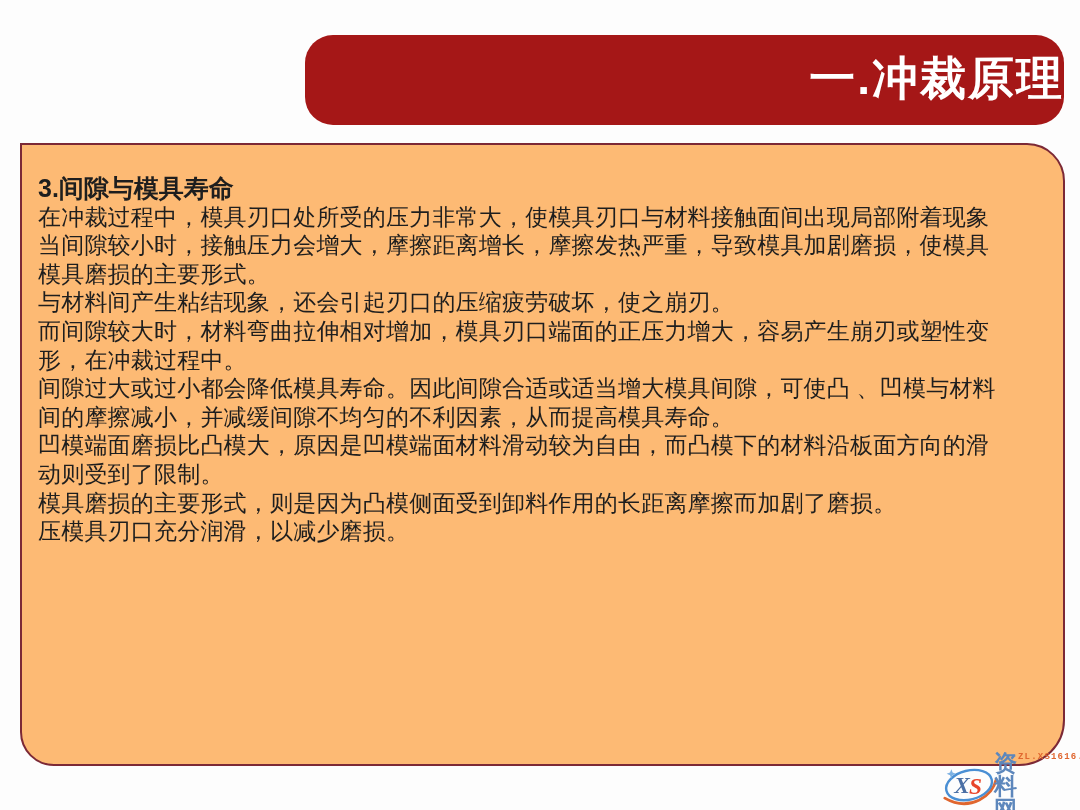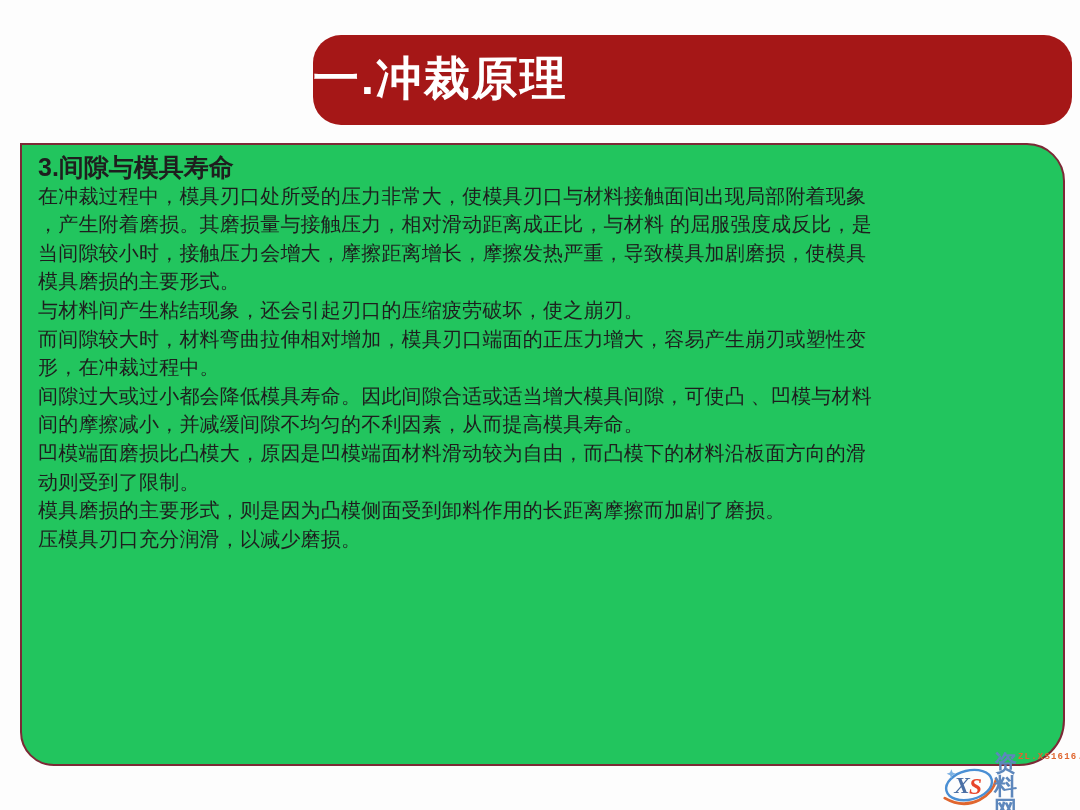--- a/index.html
+++ b/index.html
@@ -18,55 +18,55 @@
     overflow: hidden;
   }
   .slide {
     position: absolute;
     left: 0; top: 0;
     width: 1080px; height: 810px;
     background: var(--page-bg);
   }
   .banner {
     position: absolute;
-    left: 313px; top: 35px;
+    left: 305px; top: 35px;
     width: 759px; height: 90px;
     background: var(--banner-bg);
     border-radius: 28px;
     display: flex;
     align-items: center;
-    justify-content: flex-start;
+    justify-content: flex-end;
   }
   .banner-title {
     color: var(--banner-text);
     font-size: 46px;
     font-weight: 800;
     letter-spacing: 2px;
     line-height: 1;
     padding-bottom: 4px;
   }
   .content-box {
     position: absolute;
     left: 20px; top: 143px;
     width: 1045px; height: 623px;
-    background: #22c55e;
+    background: #fdba74;
     border: 2px solid var(--box-border);
     border-radius: 0 38px 46px 34px; 
-    padding: 8px 14px 0 16px;
+    padding: 29px 14px 0 16px;
   }
   .content-heading {
     font-size: 25px;
     font-weight: 700;
     color: var(--body-text);
     line-height: 28.6px;
     white-space: nowrap;
   }
   .text-lines { color: var(--body-text); }
   .text-line {
-    font-size: 20px;
+    font-size: 23px;
     font-weight: 400;
     line-height: 28.6px;
     white-space: nowrap;
     letter-spacing: 0.2px;
   }
   .watermark {
     position: absolute;
     left: 942px; top: 764px;
     width: 136px; height: 44px;
     display: flex;
@@ -100,21 +100,20 @@
 <div class="slide">
 
   <div class="banner">
     <div class="banner-title">一.冲裁原理</div>
   </div>
 
   <div class="content-box">
     <div class="content-heading">3.间隙与模具寿命</div>
     <div class="text-lines">
         <div class="text-line">在冲裁过程中，模具刃口处所受的压力非常大，使模具刃口与材料接触面间出现局部附着现象</div>
-        <div class="text-line">，产生附着磨损。其磨损量与接触压力，相对滑动距离成正比，与材料 的屈服强度成反比，是</div>
         <div class="text-line">当间隙较小时，接触压力会增大，摩擦距离增长，摩擦发热严重，导致模具加剧磨损，使模具</div>
         <div class="text-line">模具磨损的主要形式。</div>
         <div class="text-line">与材料间产生粘结现象，还会引起刃口的压缩疲劳破坏，使之崩刃。</div>
         <div class="text-line">而间隙较大时，材料弯曲拉伸相对增加，模具刃口端面的正压力增大，容易产生崩刃或塑性变</div>
         <div class="text-line">形，在冲裁过程中。</div>
         <div class="text-line">间隙过大或过小都会降低模具寿命。因此间隙合适或适当增大模具间隙，可使凸 、凹模与材料</div>
         <div class="text-line">间的摩擦减小，并减缓间隙不均匀的不利因素，从而提高模具寿命。</div>
         <div class="text-line">凹模端面磨损比凸模大，原因是凹模端面材料滑动较为自由，而凸模下的材料沿板面方向的滑</div>
         <div class="text-line">动则受到了限制。</div>
         <div class="text-line">模具磨损的主要形式，则是因为凸模侧面受到卸料作用的长距离摩擦而加剧了磨损。</div>

